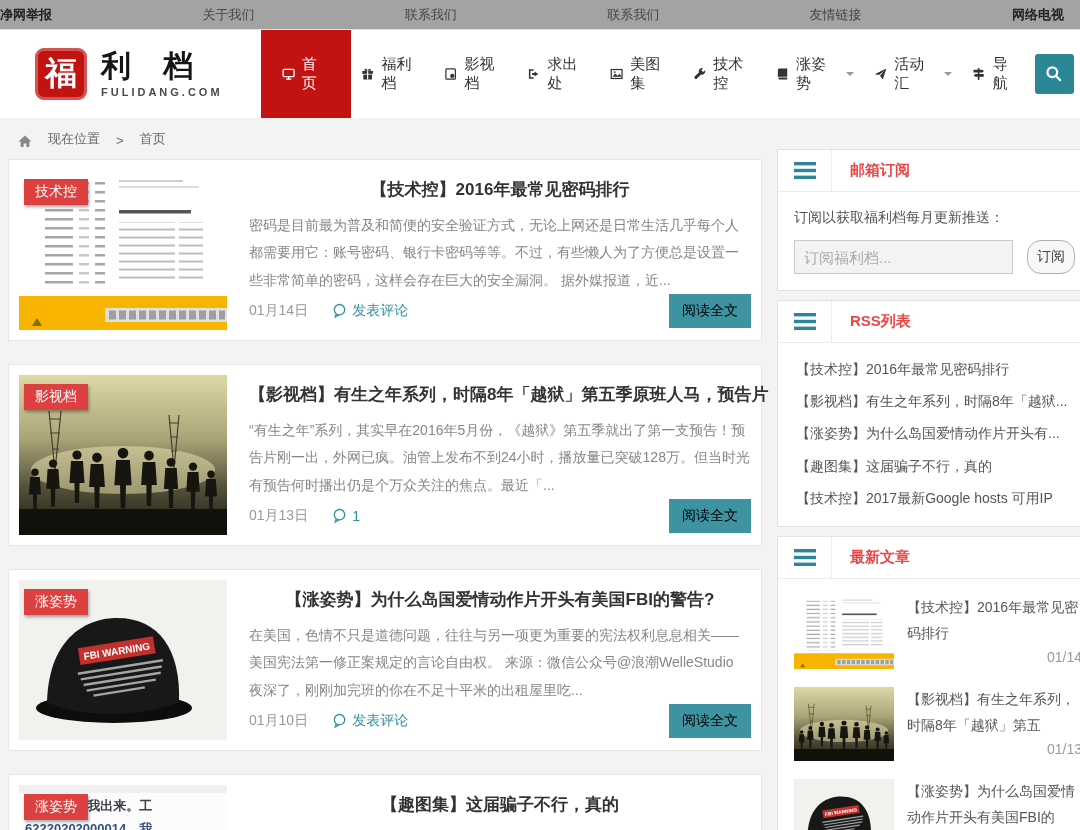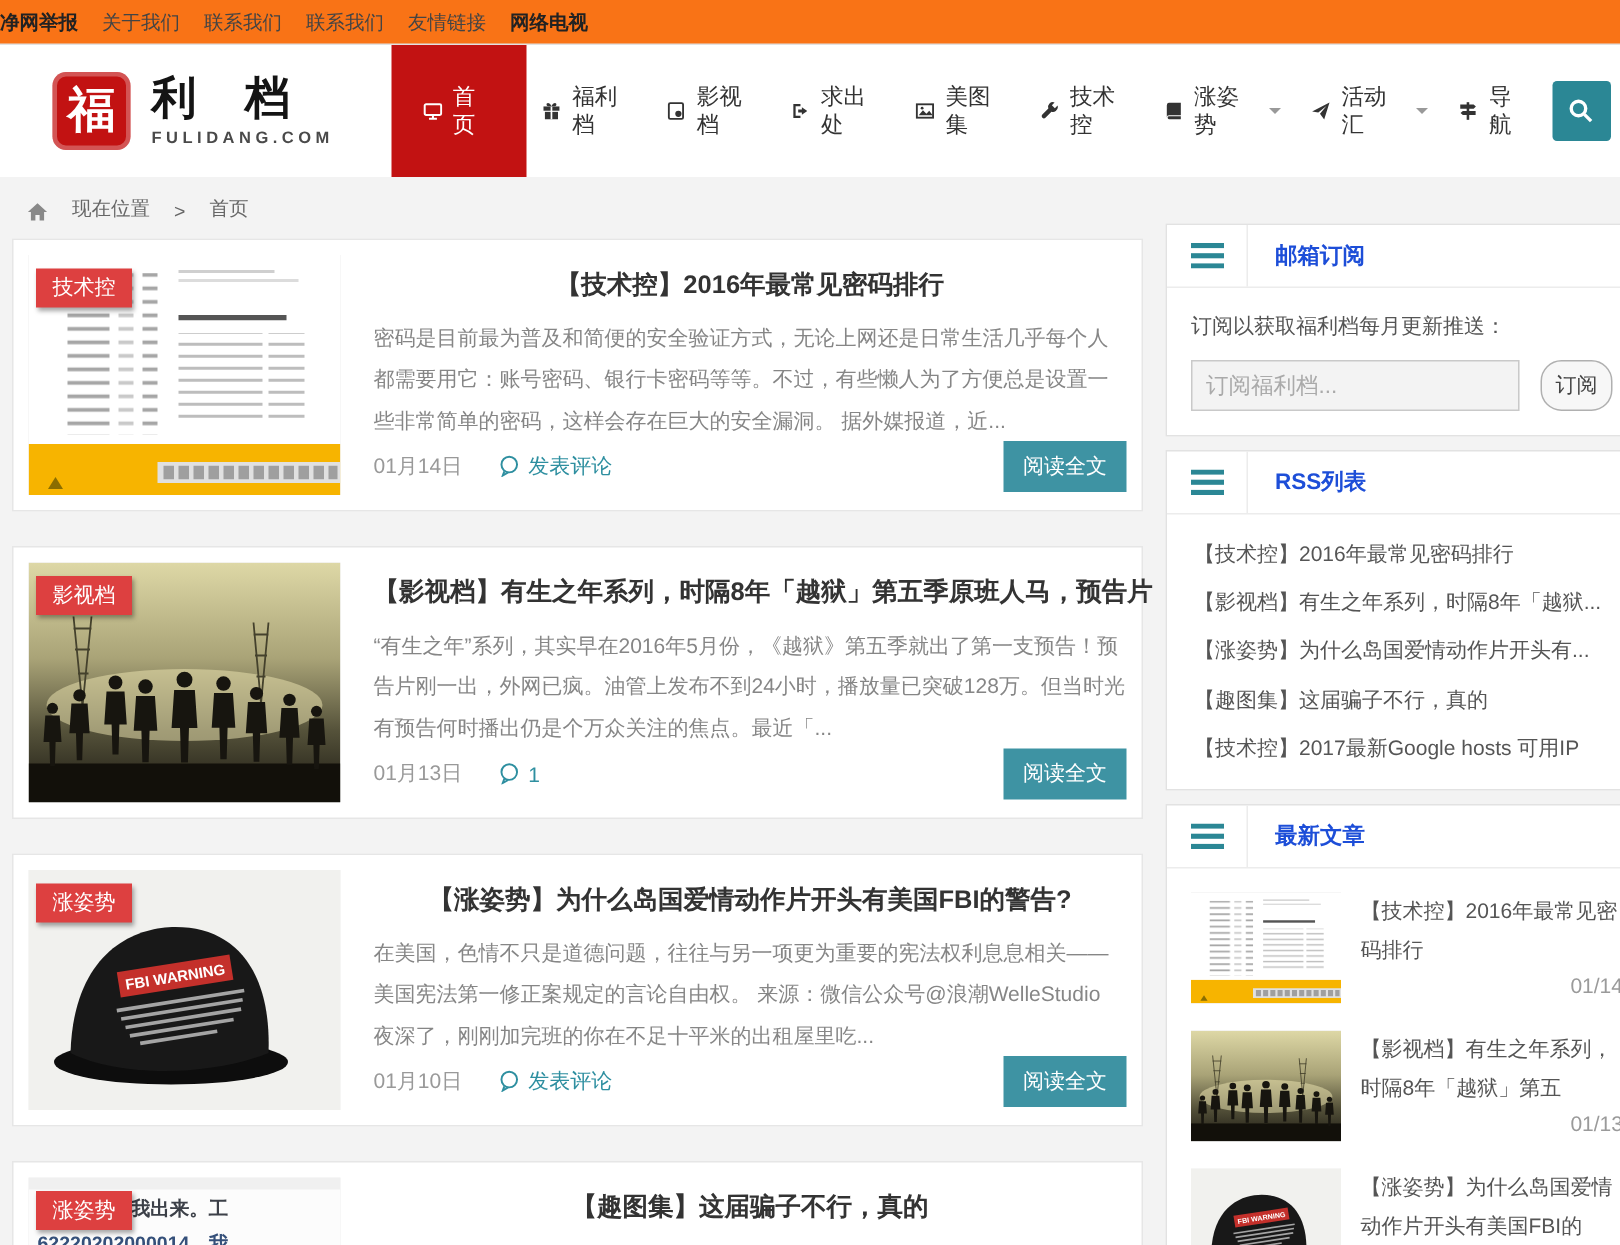--- a/index.html
+++ b/index.html
@@ -1,21 +1,21 @@
 <!DOCTYPE html>
 <html><head>
 <meta charset="utf-8">
 <style>
   * { box-sizing: border-box; }
   html,body { margin:0; padding:0; width:1080px; height:830px; overflow:hidden;
     background:#f3f3f3; font-family:"Liberation Sans","DejaVu Sans",sans-serif; }
 
   
-  .topbar { height:30px; background:#f97316; border-bottom:1px solid #e2e2e2;
-    display:flex; align-items:center; justify-content:flex-start; gap:16px;
+  .topbar { height:30px; background:#a3a3a3; border-bottom:1px solid #e2e2e2;
+    display:flex; align-items:center; justify-content:space-between; gap:16px;
     padding-right:16px; font-size:13px; }
   .topbar a { color:#444; text-decoration:none; cursor:pointer; }
   .topbar a.strong { font-weight:bold; color:#222; }
 
   
   .header { height:88px; background:#fff; display:flex; align-items:stretch; }
   .logo { display:flex; align-items:center; margin-left:35px; cursor:pointer; }
   .logo-mark { width:52px; height:52px; background:#c21212; border-radius:9px;
     color:#fff; font-size:32px; font-weight:bold; display:flex; align-items:center;
     justify-content:center; box-shadow: inset 0 0 0 3px rgba(255,255,255,.28); }
@@ -52,30 +52,30 @@
     font-size:14px; padding:4px 11px; box-shadow:1px 2px 3px rgba(0,0,0,.35); cursor:pointer; }
   .card-body { flex:1; margin-left:22px; display:flex; flex-direction:column; min-width:0; }
   .card-title { font-size:17px; font-weight:bold; color:#333; text-align:center;
     margin:8px 0 0; white-space:nowrap; cursor:pointer; }
   .card-excerpt { font-size:14px; color:#868686; line-height:1.95; margin:11px 0 0; }
   .card-meta { margin-top:auto; display:flex; align-items:center; font-size:14px;
     color:#999; padding-bottom:3px; }
   .comment-link { display:flex; align-items:center; gap:5px; color:#2e8fa0;
     text-decoration:none; margin-left:24px; cursor:pointer; }
   .comment-link svg { width:15px; height:15px; }
-  .read-btn { margin-left:auto; background:#3e93a3; color:#ffffff; border:none;
+  .read-btn { margin-left:auto; background:#3e93a3; color:#000000; border:none;
     font-size:14px; padding:8px 13px; cursor:pointer; }
 
   
   .sidebar { flex:1; min-width:322px; margin-left:15px; margin-top:-10px; }
   .widget { background:#fff; border:1px solid #e2e2e2; margin-bottom:9px; }
   .widget-header { height:42px; display:flex; align-items:center; border-bottom:1px solid #ececec; }
   .w-icon { width:54px; height:100%; display:flex; align-items:center; justify-content:center;
     border-right:1px solid #ececec; cursor:pointer; }
-  .w-title { margin-left:18px; font-size:15px; font-weight:bold; color:#1d4ed8; }
+  .w-title { margin-left:18px; font-size:15px; font-weight:bold; color:#ef4444; }
   .subscribe-body { padding:15px 16px 16px; }
   .subscribe-desc { font-size:14px; color:#555; margin:2px 0 0; }
   .subscribe-row { display:flex; gap:14px; margin-top:13px; }
   .subscribe-input { flex:0 0 193px; height:34px; background:#f3f3f3; border:1px solid #c9c9c9;
     padding:0 9px; font-size:15px; color:#666; }
   .subscribe-input::placeholder { color:#aaa; }
   .subscribe-btn { width:48px; height:34px; background:#f7f7f7; border:1px solid #b0b0b0;
     border-radius:14px; font-size:14px; color:#444; cursor:pointer; }
   .rss-list { list-style:none; margin:0; padding:10px 18px 12px; }
   .rss-list li { font-size:14px; color:#555; line-height:2.3; white-space:nowrap;

